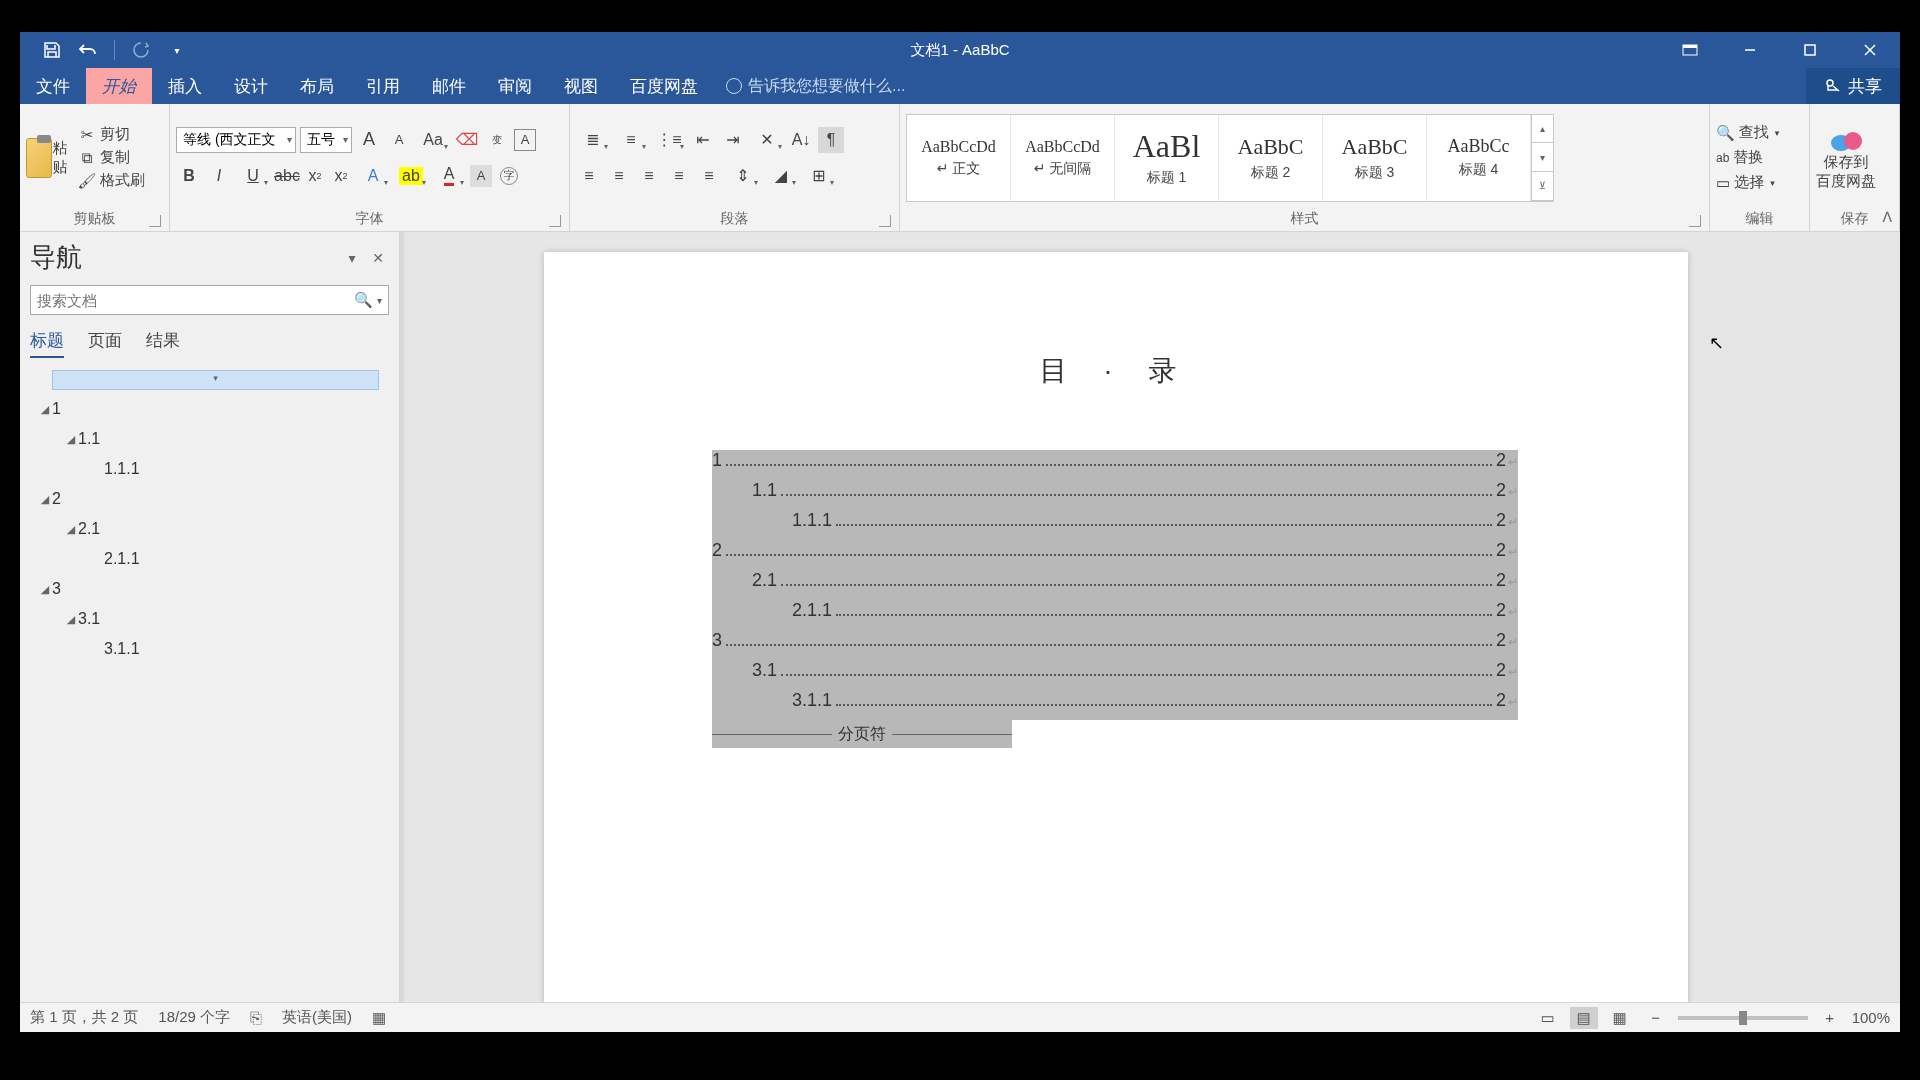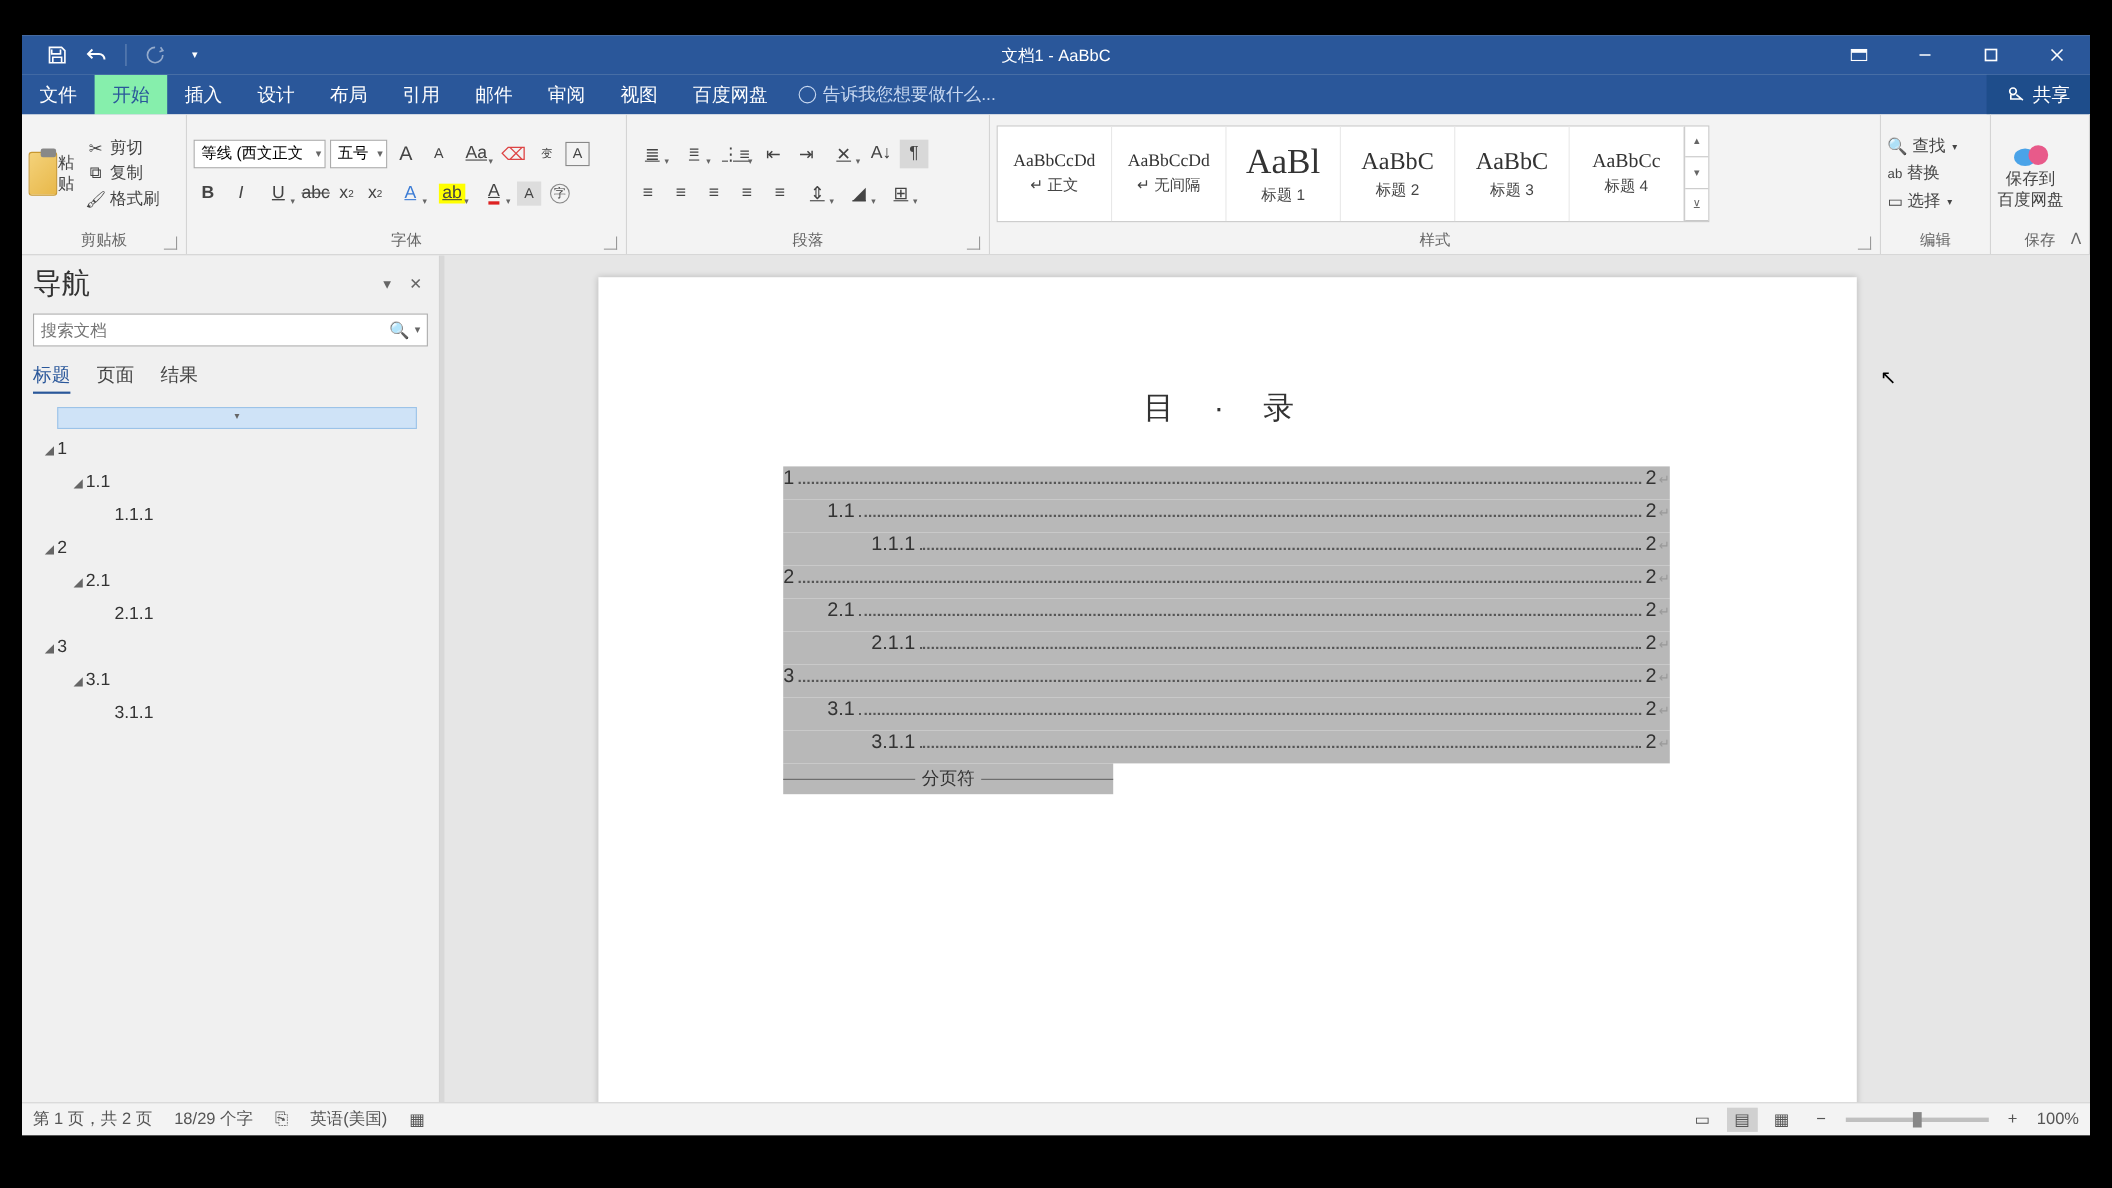--- a/index.html
+++ b/index.html
@@ -12,21 +12,21 @@
 .qat-btn { width: 28px; height: 28px; display: flex; align-items: center; justify-content: center; cursor: pointer; }
 .qat-sep { width: 1px; height: 20px; background: rgba(255,255,255,0.3); margin: 0 4px; }
 .title-center { position: absolute; left: 50%; transform: translateX(-50%); font-size: 15px; }
 .win-controls { position: absolute; right: 0; display: flex; }
 .win-btn { width: 60px; height: 36px; display: flex; align-items: center; justify-content: center; cursor: pointer; }
 
 
 .ribbon-tabs { height: 36px; background: #2a579a; display: flex; align-items: stretch; color: #fff; font-size: 17px; }
 .tab { padding: 0 16px; display: flex; align-items: center; cursor: pointer; }
 .tab.file { background: #2a579a; }
-.tab.active { background: #86efac; color: #2a579a; }
+.tab.active { background: #fca5a5; color: #2a579a; font-style: italic; }
 .tell-me { display: flex; align-items: center; color: #c8d8f0; font-size: 16px; padding-left: 12px; gap: 6px; }
 .tell-me-icon { width: 16px; height: 16px; border: 1.5px solid #c8d8f0; border-radius: 50%; position: relative; }
 .share-btn { margin-left: auto; background: #1e4d8b; padding: 0 18px; display: flex; align-items: center; gap: 6px; font-size: 17px; }
 
 
 .ribbon { height: 128px; background: #f3f3f3; border-bottom: 1px solid #d4d4d4; display: flex; }
 .rgroup { border-right: 1px solid #d4d4d4; display: flex; flex-direction: column; padding: 4px 6px 0 6px; }
 .rgroup-body { flex: 1; display: flex; align-items: center; gap: 4px; }
 .rgroup-label { height: 24px; font-size: 14px; color: #666; text-align: center; display: flex; align-items: center; justify-content: center; position: relative; }
 .rgroup-label .dlg { position: absolute; right: 2px; bottom: 4px; width: 12px; height: 12px; border: 1px solid #999; border-top: none; border-left: none; }
@@ -40,21 +40,21 @@
 .clip-row { display: flex; align-items: center; gap: 4px; }
 .sicon { width: 18px; height: 18px; display: inline-flex; align-items: center; justify-content: center; }
 
 
 .font-rows { display: flex; flex-direction: column; gap: 10px; }
 .font-row { display: flex; align-items: center; gap: 4px; }
 .combo { height: 26px; border: 1px solid #ababab; background: #fff; font-size: 14px; padding: 0 16px 0 6px; display: flex; align-items: center; position: relative; }
 .combo::after { content: "▾"; position: absolute; right: 3px; font-size: 10px; color: #666; }
 .tbtn { width: 26px; height: 26px; display: flex; align-items: center; justify-content: center; font-size: 16px; color: #444; cursor: pointer; }
 .tbtn.sm { width: 22px; }
-.tbtn-dd { width: 34px; position: relative; text-decoration: underline; }
+.tbtn-dd { width: 34px; position: relative; }
 .tbtn-dd::after { content: "▾"; font-size: 8px; position: absolute; right: 2px; bottom: 2px; color: #666; }
 
 
 .styles-row { display: flex; height: 88px; border: 1px solid #c8c8c8; background: #fff; }
 .style-item { width: 104px; border-right: 1px solid #e8e8e8; display: flex; flex-direction: column; align-items: center; justify-content: center; cursor: pointer; padding: 4px; }
 .style-prev { font-family: "Times New Roman", serif; color: #333; }
 .style-name { font-size: 14px; color: #444; margin-top: 4px; }
 .gallery-btns { width: 22px; display: flex; flex-direction: column; border-left: 1px solid #c8c8c8; }
 .gal-btn { flex: 1; display: flex; align-items: center; justify-content: center; border-bottom: 1px solid #c8c8c8; font-size: 10px; color: #666; }
 
@@ -83,21 +83,21 @@
 .tree-sel { background: #cfe3f7; border: 1px solid #9cc3e8; height: 20px; margin: 0 10px 4px 22px; position: relative; }
 .tree-sel::after { content: "▾"; font-size: 9px; color: #666; position: absolute; left: 50%; top: 2px; transform: translateX(-50%); }
 .tree-item { display: flex; align-items: center; height: 30px; font-size: 16px; color: #333; cursor: pointer; }
 .tree-caret { width: 14px; font-size: 11px; color: #666; text-align: center; }
 .tree-blank { width: 14px; }
 
 
 .docarea { flex: 1; position: relative; overflow: hidden; }
 .ruler-split { width: 4px; background: #d8d8d8; }
 .page { position: absolute; left: 140px; top: 20px; width: 1144px; height: 1400px; background: #fff; box-shadow: 0 0 6px rgba(0,0,0,0.2); padding: 100px 170px 0 168px; }
-.doc-title { text-align: center; font-size: 28px; letter-spacing: 14px; color: #333; margin-bottom: 34px; }
+.doc-title { text-align: center; font-size: 28px; letter-spacing: 14px; color: #333; margin-bottom: 60px; }
 .toc { font-size: 18px; color: #333; font-family: "SimSun", serif; }
 .toc-row { display: flex; align-items: baseline; height: 30px; background: #b8b8b8; }
 .toc-num { flex-shrink: 0; }
 .toc-dots { flex: 1; border-bottom: 2px dotted #555; margin: 0 4px 5px 4px; }
 .toc-pg { flex-shrink: 0; }
 .toc-mark { color: #999; font-size: 12px; margin-left: 2px; }
 .pgbreak-row { display: flex; align-items: center; height: 28px; background: #b8b8b8; width: 300px; }
 .pgbreak-line { flex: 1; border-top: 1px solid #666; }
 .pgbreak-text { padding: 0 6px; font-size: 16px; }
 .cursor-arrow { position: absolute; left: 1305px; top: 100px; font-size: 18px; color: #000; pointer-events: none; }

